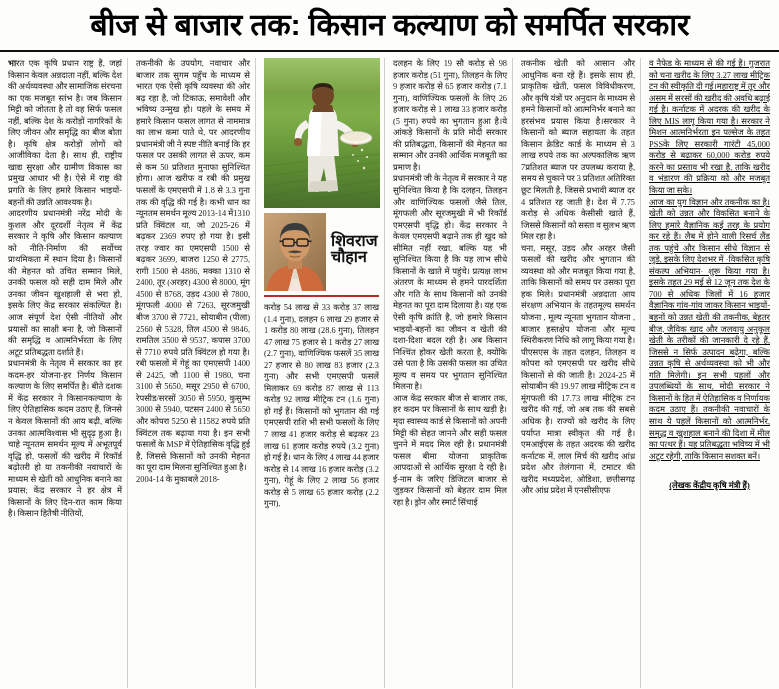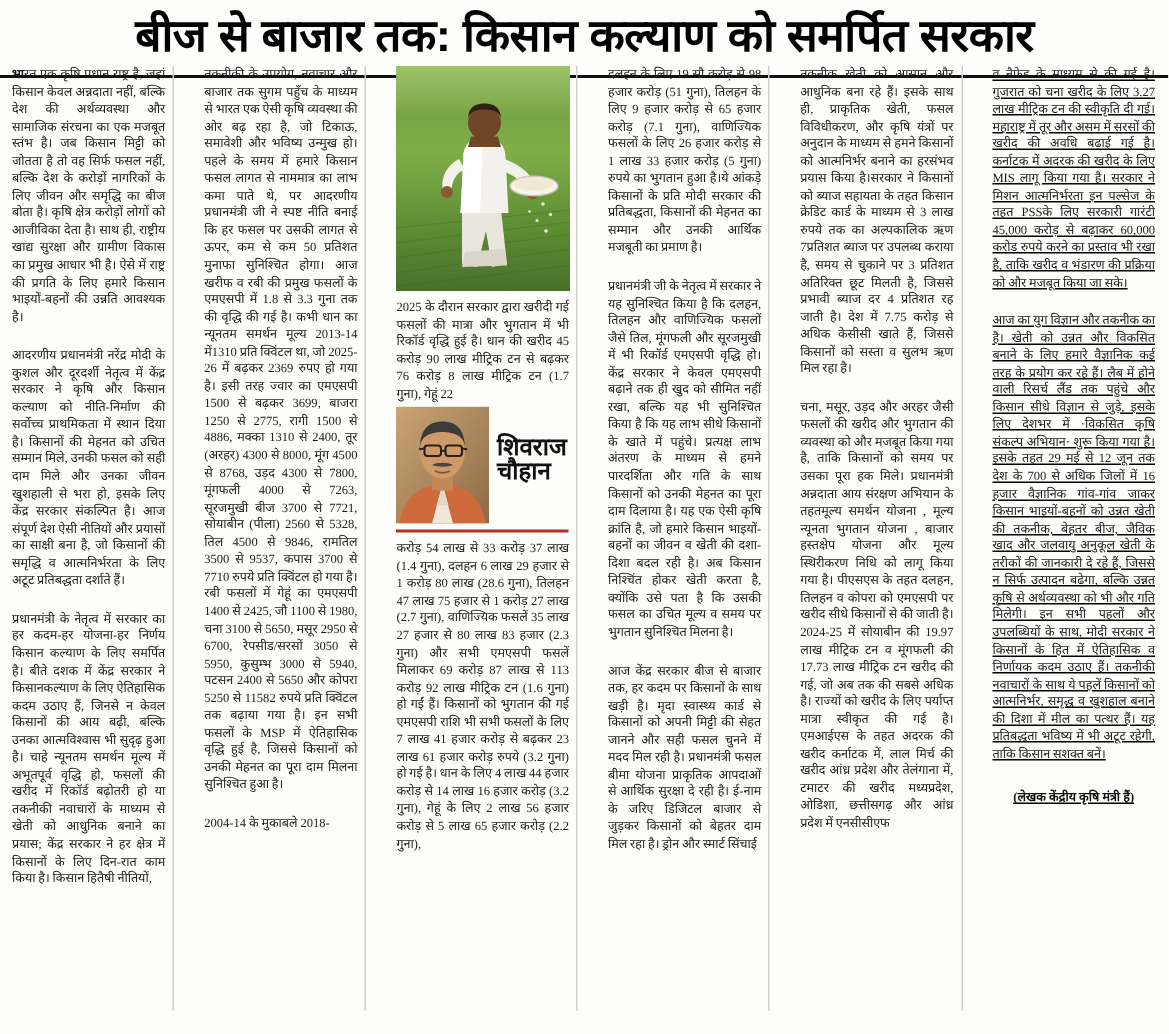--- a/index.html
+++ b/index.html
@@ -38,26 +38,26 @@
     letter-spacing: -0.3px;
     color: #000;
     white-space: nowrap;
     padding: 0 6px;
     transform: scaleX(1.02);
   }
 
   
   .columns {
     position: absolute;
-    top: 44px;
+    top: 58px;
     left: 4px;
     width: 771px;
     height: 630px;
     display: flex;
-    gap: 16px;
+    gap: 4px;
   }
   .col {
     width: 125px;
     padding: 0 5px 0 4px;
     box-sizing: border-box;
     position: relative;
     border-right: 1px solid #cfcfcf;
   }
   .col:last-child { border-right: none; }
   .col.wide { width: 131px; text-decoration: underline; }
@@ -66,21 +66,21 @@
     margin: 0 0 0px 0;
     font-size: 8.4px;
     line-height: 11.55px;
     text-align: justify;
     text-justify: inter-word;
     color: #1a1a1a;
     font-family: "Liberation Serif", "DejaVu Serif", serif;
     word-spacing: -0.2px;
     hyphens: none;
   }
-  .col p + p { margin-top: 14px; }
+  .col p + p { margin-top: 0px; }
   .lead::first-letter {
     font-weight: 700;
   }
 
   
   .photo-field {
     width: 116px;
     height: 150px;
     margin: 0 auto 5px auto;
     display: block;
@@ -191,21 +191,20 @@
           <g fill="#f6f0dc" opacity="0.95">
             <circle cx="98" cy="92" r="1.2"></circle>
               <circle cx="103" cy="99" r="1.1"></circle>
             <circle cx="94" cy="103" r="1"></circle>
               <circle cx="100" cy="110" r="1.2"></circle>
             <circle cx="89" cy="97" r="0.9"></circle>
           </g>
         </g>
       </svg>
 
-      <p>2025 के दौरान सरकार द्वारा खरीदी गई फसलों की मात्रा और भुगतान में भी रिकॉर्ड वृद्धि हुई है। धान की खरीद 45 करोड़ 90 लाख मीट्रिक टन से बढ़कर 76 करोड़ 8 लाख मीट्रिक टन (1.7 गुना), गेहूं 22</p>
 
       <div class="photo-portrait-row">
         <svg class="photo-portrait" viewBox="0 0 62 78" preserveAspectRatio="none">
           <defs>
             <linearGradient id="bgP" x1="0" y1="0" x2="1" y2="1">
               <stop offset="0%" stop-color="#c9a477"></stop>
               <stop offset="100%" stop-color="#8e6b45"></stop>
             </linearGradient>
           </defs>
           <rect x="0" y="0" width="62" height="78" fill="url(#bgP)"></rect>

